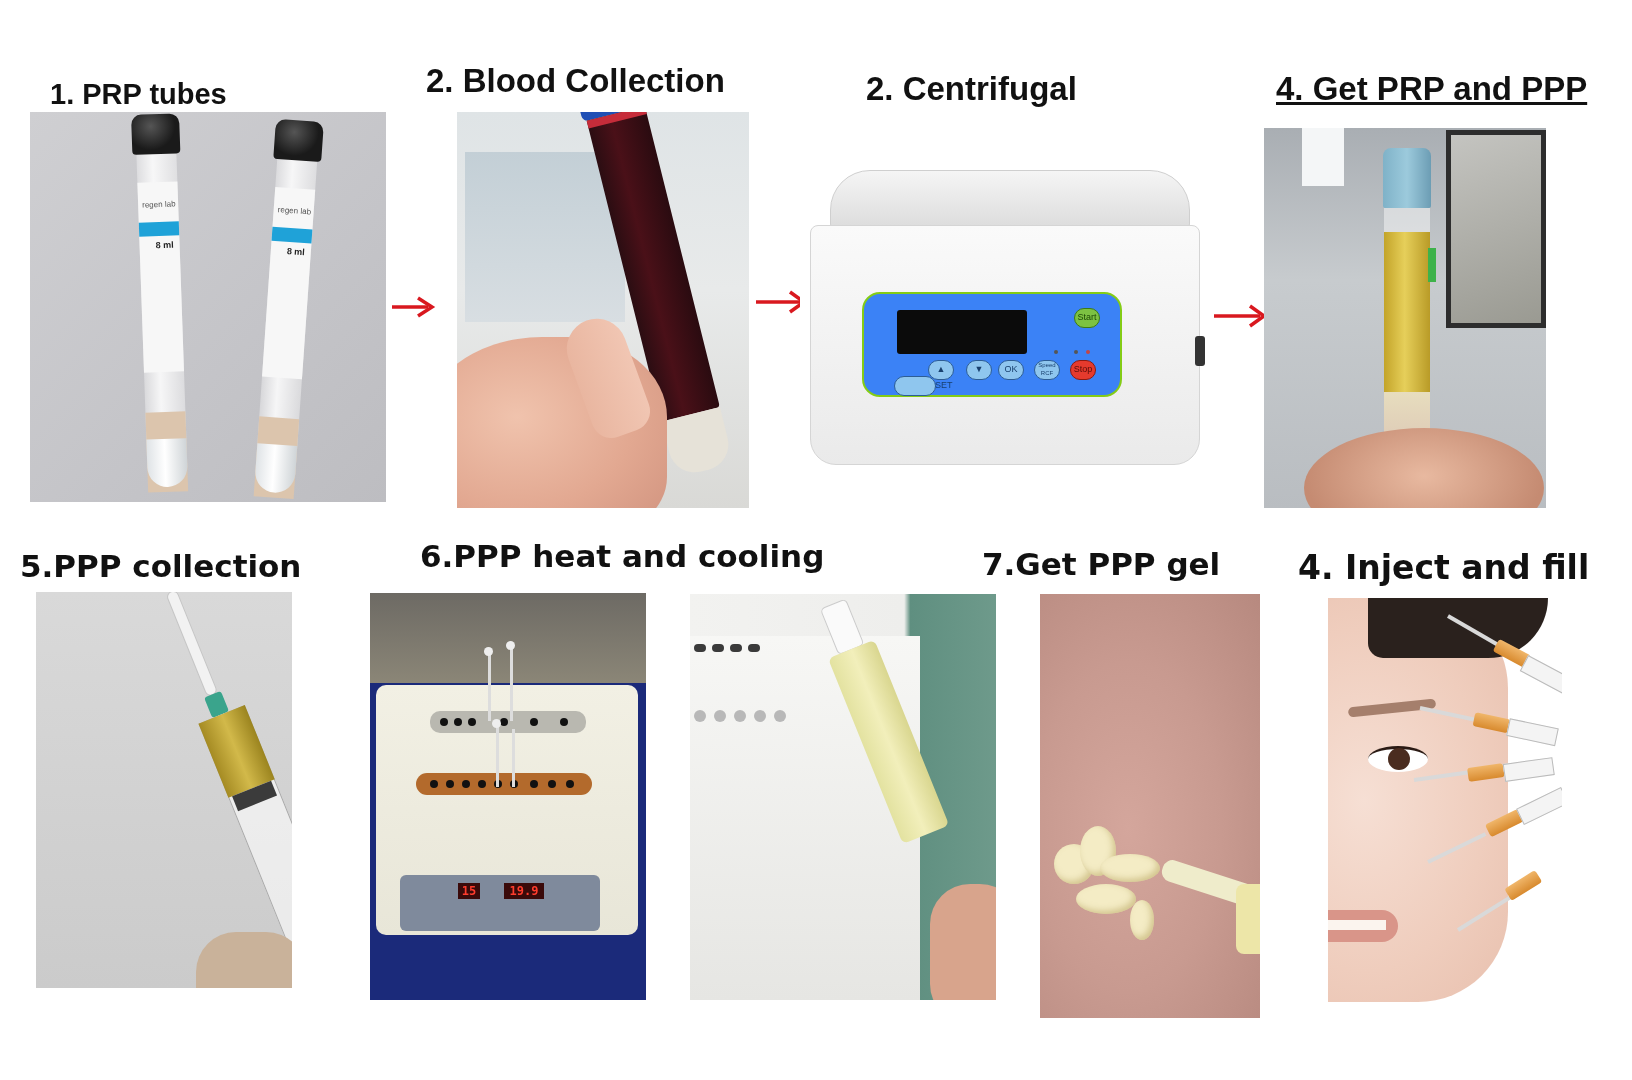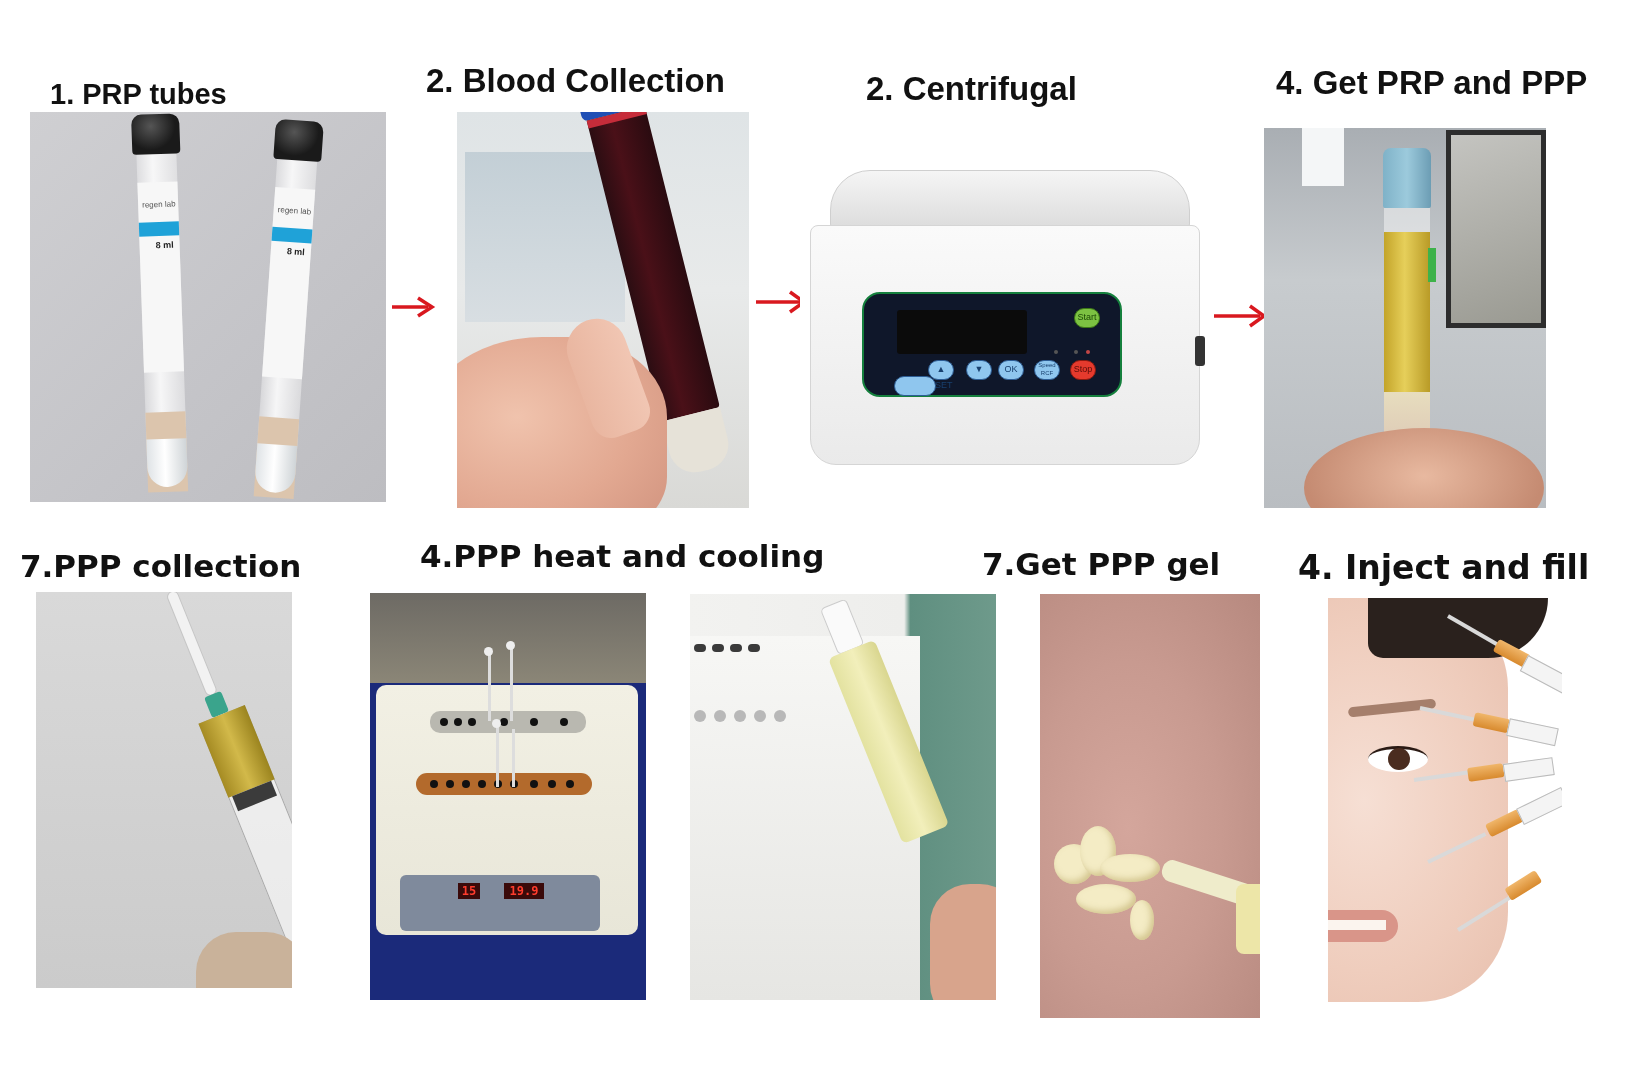--- a/index.html
+++ b/index.html
@@ -38,21 +38,21 @@
   #p2 .btube .blood { position: absolute; left: 0; right: 0; top: 40px; height: 310px; background: linear-gradient(90deg,#2b0d12,#4a1018 40%,#2a0b10); border-radius: 0 0 4px 4px; }
   #p2 .btube .blood::before { content:""; position:absolute; left:0; right:0; top:0; height:8px; background:#c62c3a; }
   #p2 .btube .end { position: absolute; left: 0; right: 0; top: 350px; height: 58px; background: #e6e2d8; border-radius: 0 0 26px 26px; }
   #p2 .hand { position: absolute; left: -40px; top: 225px; width: 250px; height: 200px; background: radial-gradient(ellipse at 40% 40%, #f0c3ad 0%, #e2a891 55%, #cf917d 100%); border-radius: 50% 40% 30% 50%; }
   #p2 .thumb { position: absolute; left: 120px; top: 205px; width: 60px; height: 120px; background: linear-gradient(90deg,#e9b6a0,#f1c6b3); border-radius: 30px 30px 20px 20px; transform: rotate(-20deg); }
 
   
   #p3 { left: 800px; top: 170px; width: 420px; height: 320px; background: #fff; }
   #p3 .lid { position: absolute; left: 30px; top: 0; width: 360px; height: 60px; background: linear-gradient(180deg,#f5f5f5,#dcdcdc); border-radius: 40px 40px 6px 6px; border: 1px solid #cfcfcf; }
   #p3 .body { position: absolute; left: 10px; top: 55px; width: 390px; height: 240px; background: linear-gradient(180deg,#fafafa,#eaeaea); border-radius: 8px 8px 26px 26px; border: 1px solid #d5d5d5; }
-  #p3 .panel { position: absolute; left: 62px; top: 122px; width: 260px; height: 105px; border: 2px solid #15803d; border-radius: 18px; background: #0f172a; }
+  #p3 .panel { position: absolute; left: 62px; top: 122px; width: 260px; height: 105px; border: 2px solid #84cc16; border-radius: 18px; background: #3b82f6; }
   #p3 .lcd { position: absolute; left: 33px; top: 16px; width: 130px; height: 44px; background: #0b0b0b; border-radius: 3px; }
   .cbtn { position: absolute; height: 20px; border-radius: 11px; border: 1.5px solid #2d5d95; background: #8fc6ee; font-size: 9px; color: #18406e; text-align: center; line-height: 17px; font-family: "Liberation Sans", sans-serif; }
   .cbtn.start { background: #7cc242; border-color: #3d7a16; color: #1d4a06; }
   .cbtn.stop { background: #e53a2d; border-color: #8c1a10; color: #5a0d08; }
   .led { position: absolute; width: 4px; height: 4px; border-radius: 50%; background: #555; }
   .led.r { background: #c24646; }
   #p3 .knob { position: absolute; right: -6px; top: 110px; width: 10px; height: 30px; background: #333; border-radius: 3px; }
 
   
   #p4 { left: 1264px; top: 128px; width: 282px; height: 380px; background: linear-gradient(180deg,#a9aeb3 0%,#c7cbce 40%,#b9bdc1 100%); }
@@ -119,21 +119,21 @@
   .needle8 { position: absolute; height: 4px; background: #d9d9d9; transform-origin: left center; }
   .hub8 { position: absolute; width: 36px; height: 14px; background: linear-gradient(180deg,#f0b66a,#d88a2e); border-radius: 3px; transform-origin: left center; }
   .syr8 { position: absolute; width: 50px; height: 18px; background: #f4f4f4; border: 1px solid #bbb; transform-origin: left center; }
 </style>
 </head>
 <body>
 
 <div class="label" style="left:50px; top:78px; font-size:29px;">1. PRP tubes</div>
 <div class="label" style="left:426px; top:62px; font-size:33px;">2. Blood Collection</div>
 <div class="label" style="left:866px; top:70px; font-size:33px;">2. Centrifugal</div>
-<div class="label" style="left:1276px; top:64px; font-size:33px;">4. Get PRP and PPP</div>
+<div class="label" style="left:1276px; top:70px; font-size:33px;text-decoration:underline;">4. Get PRP and PPP</div>
 
 <div class="photo" id="p1">
   <div class="tube" style="left:112px; top:30px; width:40px; height:345px; transform:rotate(-2deg);">
     <div class="cap"></div>
     <div class="lbl">
         <div class="brand">regen lab</div>
         <div class="blue"></div>
         <div class="vol">8 ml</div>
       </div>
     <div class="plasma"></div>
@@ -204,22 +204,22 @@
     <div class="cap"></div>
       <div class="clear"></div>
       <div class="yellow"></div>
       <div class="buffy"></div>
       <div class="red"></div>
   </div>
   <div class="greenlbl"></div>
   <div class="fingers"></div>
 </div>
 
-<div class="label dejavu" style="left:20px; top:548px; font-size:31px;">7.PPP collection</div>
-<div class="label dejavu" style="left:420px; top:538px; font-size:31px;">4.PPP heat and cooling</div>
+<div class="label dejavu" style="left:20px; top:548px; font-size:31px;">5.PPP collection</div>
+<div class="label dejavu" style="left:420px; top:538px; font-size:31px;">6.PPP heat and cooling</div>
 <div class="label dejavu" style="left:938px; top:546px; font-size:31px;margin-left:44px;">7.Get PPP gel</div>
 <div class="label dejavu" style="left:1298px; top:548px; font-size:33px;">4. Inject and fill</div>
 
 <div class="photo" id="p5">
   <div class="syr">
     <div class="needle"></div>
       <div class="hub"></div>
       <div class="barrel"></div>
       <div class="ppp"></div>
       <div class="plunger"></div>

